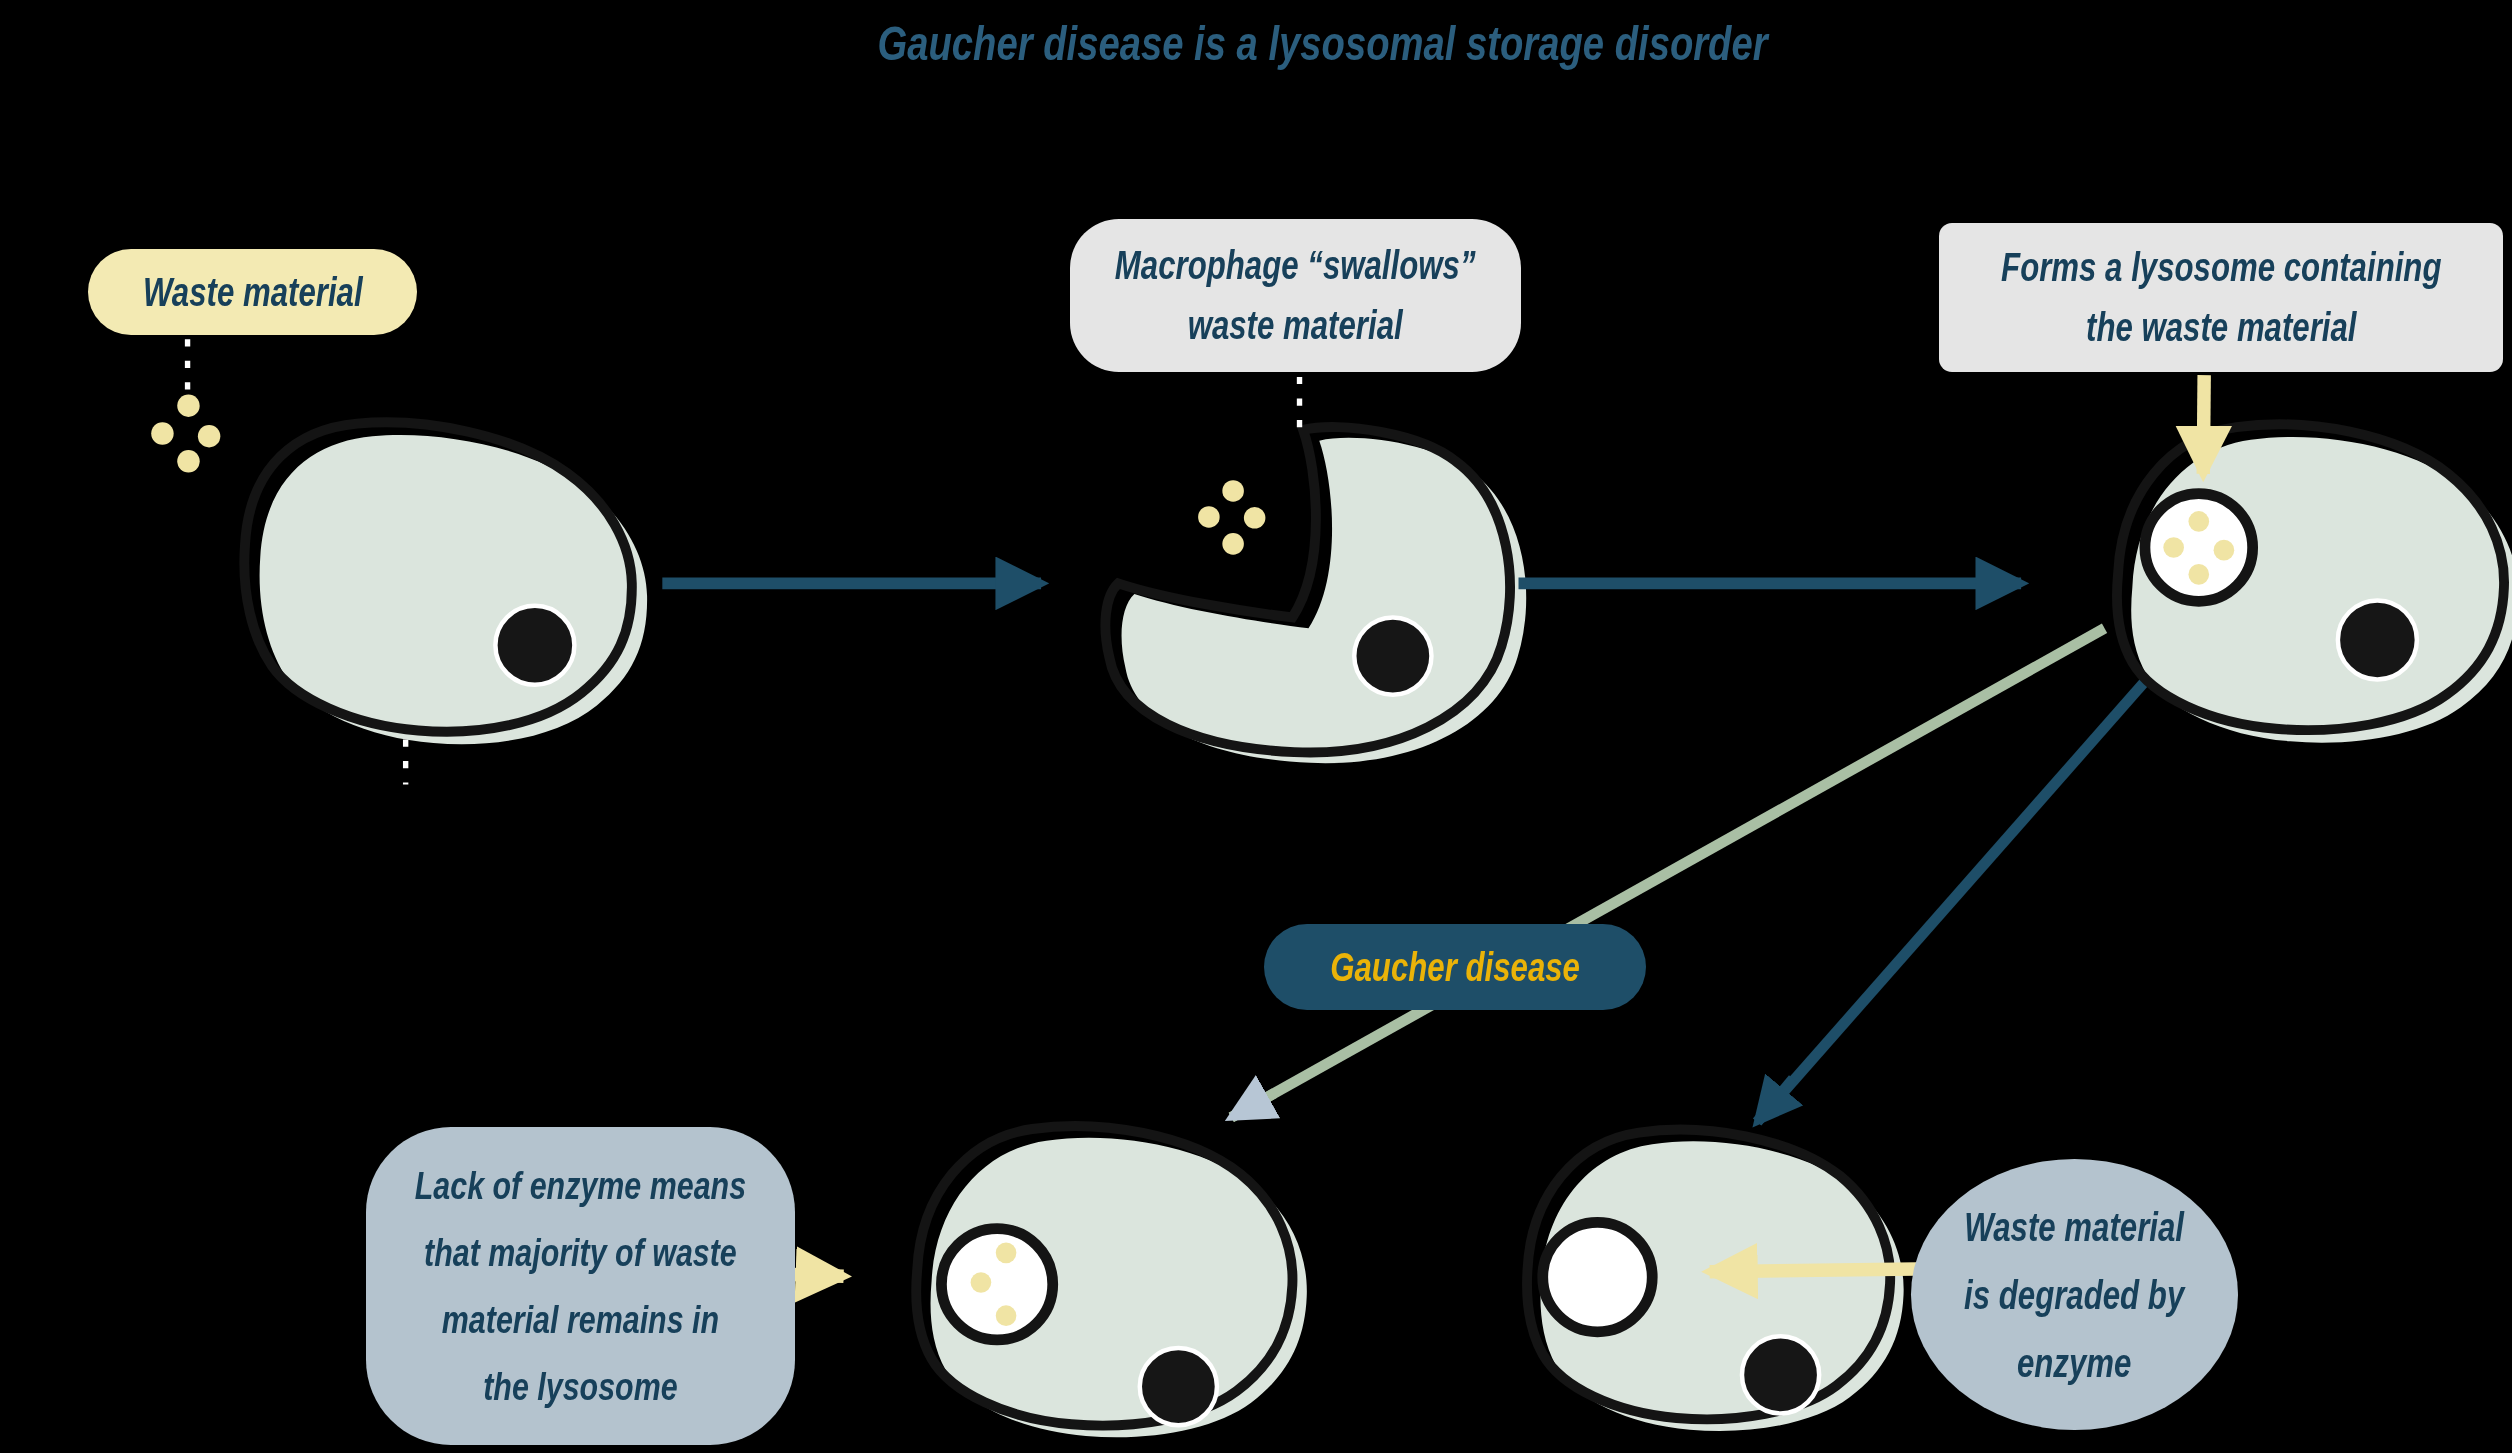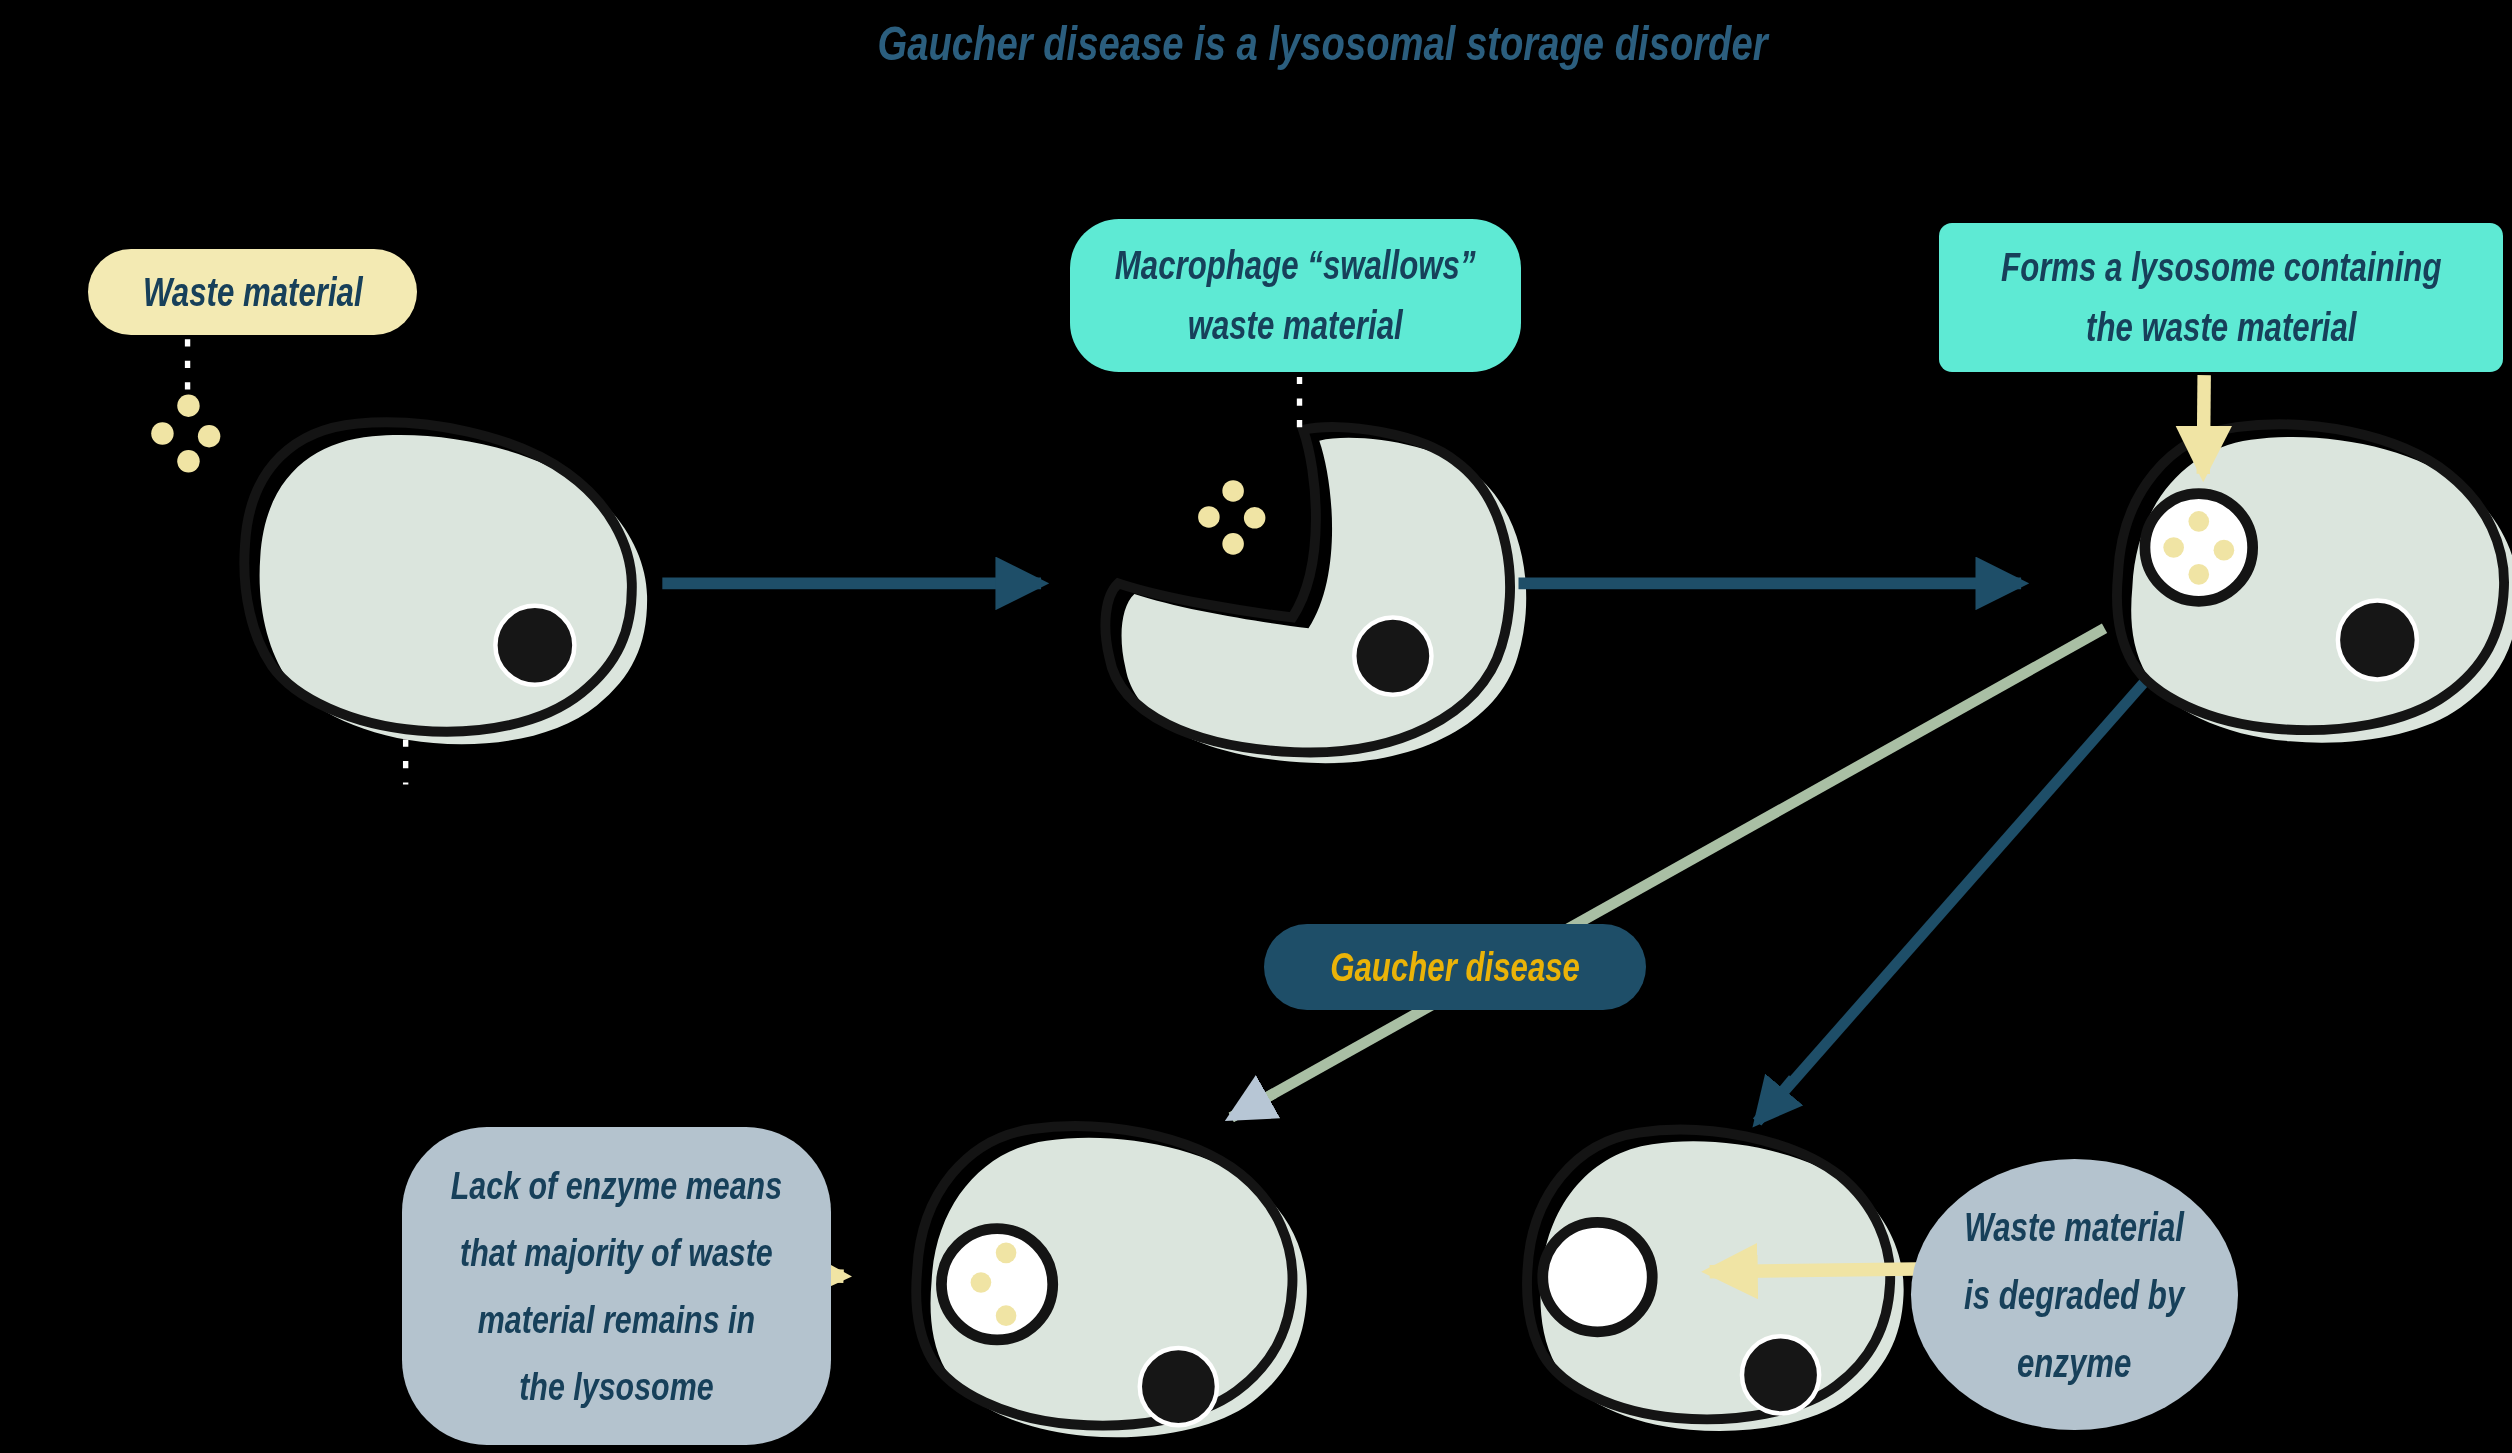--- a/index.html
+++ b/index.html
@@ -28,22 +28,22 @@
   }
   .title{
     position:absolute;
     left:856px;top:9px;width:933px;height:70px;
     display:flex;align-items:center;justify-content:center;
     color:#2b5e7e;font-weight:700;
   }
   .title .txt{font-size:49px;}
   .pill-cream{background:#f3eab3;border-radius:54px;}
   .pill-teal{background:#1e4e68;border-radius:47px;color:#eab308;}
-  .box-gray{background:#5eead4;border-radius:49px;}
-  .box-gray-round{background:#b4c3ce;border-radius:85px;margin-left:36px;}
+  .box-gray{background:#e5e5e5;border-radius:49px;}
+  .box-gray-round{background:#b4c3ce;border-radius:85px;}
   .ellipse-gray{background:#b4c3ce;border-radius:50%;}
   .small-lh .txt{line-height:1.48;}
   .lack .txt{font-size:39px;line-height:1.72;}
   .ellipse-gray .txt{line-height:1.70;}
 </style>
 </head>
 <body>
 
 <div class="canvas">
 

